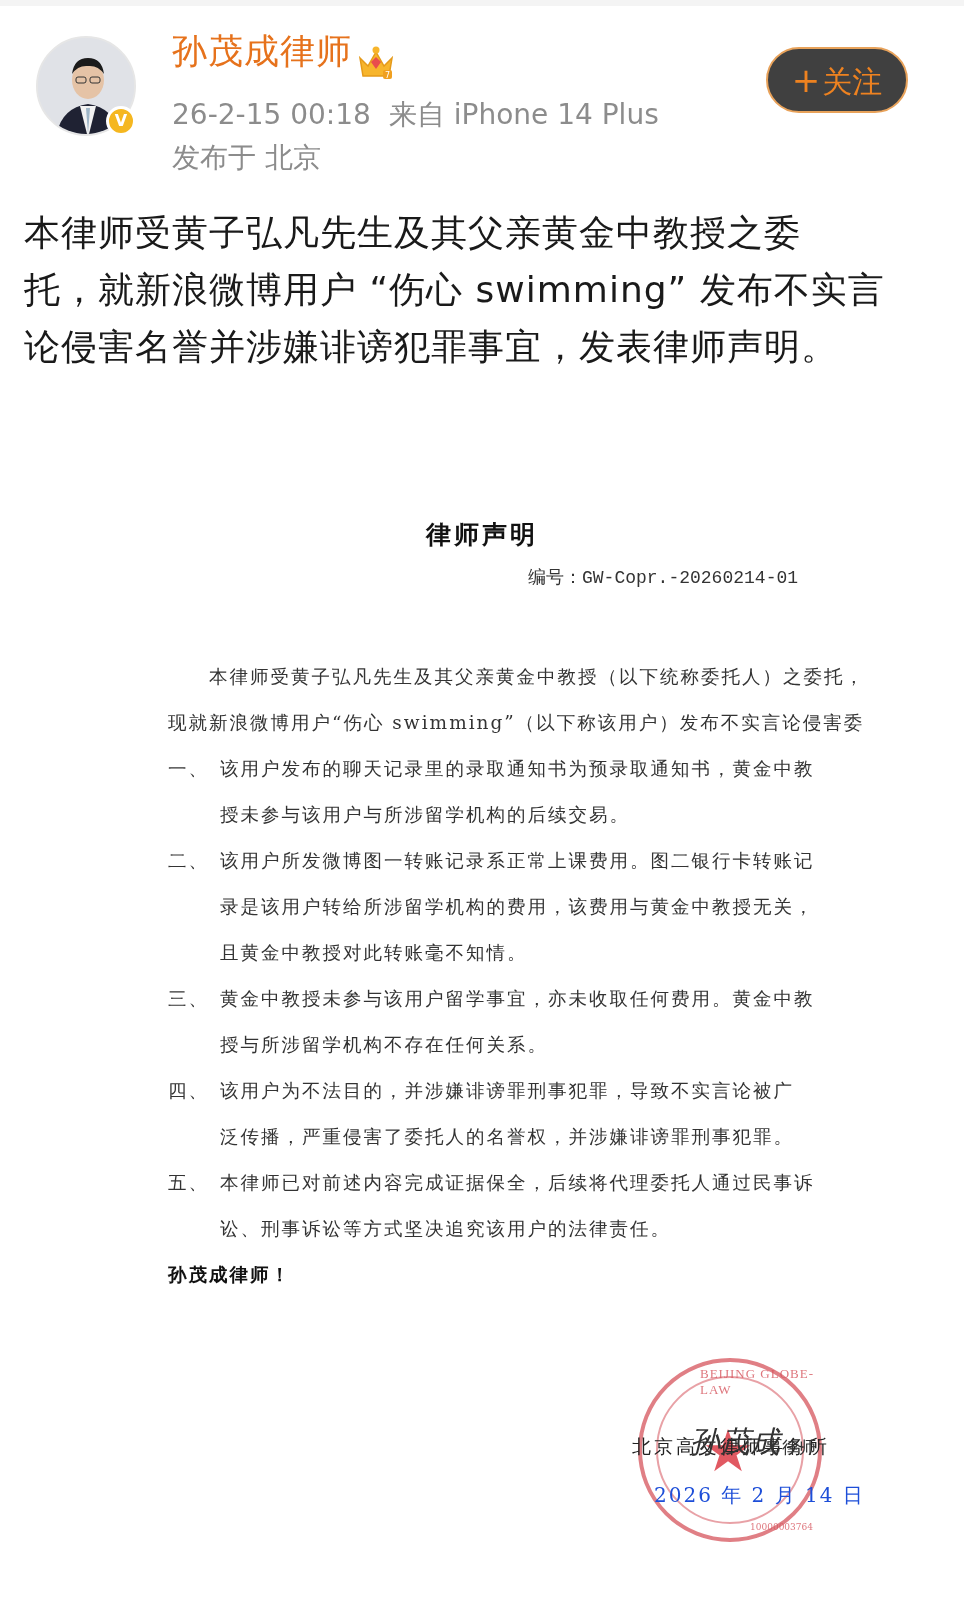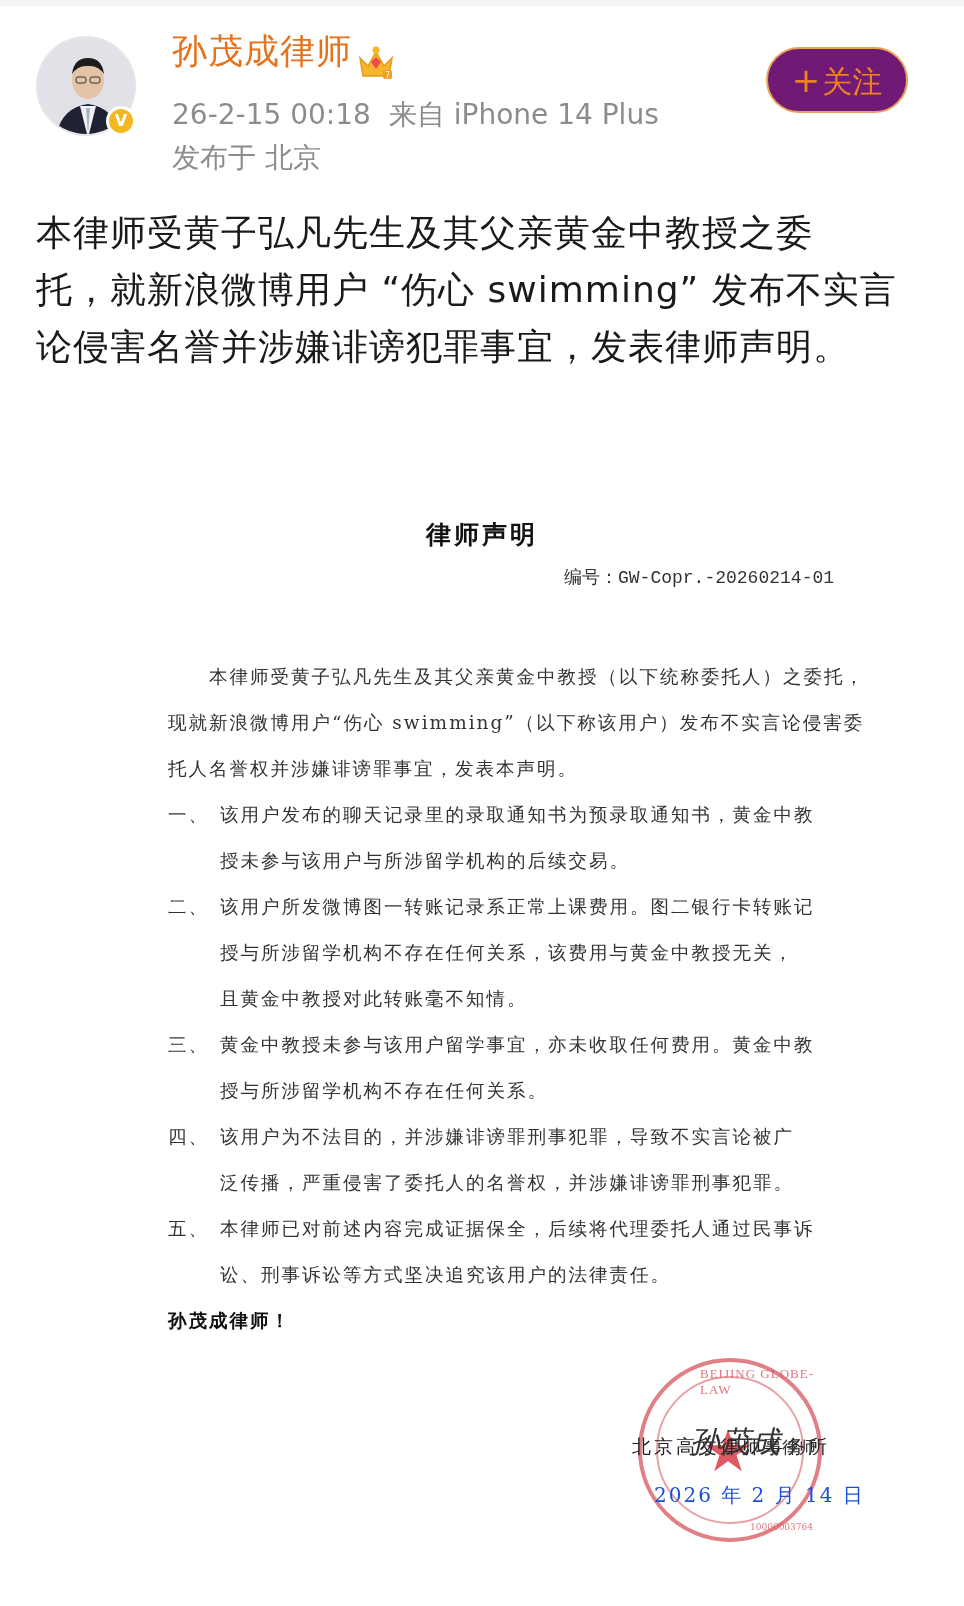--- a/index.html
+++ b/index.html
@@ -29,42 +29,42 @@
     .meta1 {
       position: absolute; left: 172px; top: 96px; font-size: 28px; color: #8c8c8c; line-height: 38px;
       white-space: nowrap;
     }
     .meta1 .src { margin-left: 18px; }
     .meta2 {
       position: absolute; left: 172px; top: 139px; font-size: 28px; color: #8c8c8c; line-height: 38px;
     }
     .follow-btn {
       position: absolute; left: 766px; top: 47px; width: 142px; height: 66px;
-      border: 2px solid #e8a25a; border-radius: 33px; background: #701a75;
+      border: 2px solid #e8a25a; border-radius: 33px; background: #404040;
       color: #ee8220; font-size: 30px; line-height: 62px; text-align: center; cursor: pointer;
     }
     .follow-btn .plus { font-size: 34px; margin-right: 2px; }
 
     
     .post-text {
-      position: absolute; left: 36px; top: 204px; width: 880px;
+      position: absolute; left: 24px; top: 204px; width: 880px;
       font-size: 36px; line-height: 57px; color: #1a1a1a; letter-spacing: 1px;
     }
 
     
     .doc {
       position: absolute; left: 0; top: 470px; width: 964px; height: 1136px;
       font-family: "DejaVu Serif", "Liberation Serif", serif; color: #2a2a2a;
     }
     .doc-title {
       position: absolute; left: 0; top: 48px; width: 964px; text-align: center;
       font-size: 25px; font-weight: bold; letter-spacing: 3px; color: #111;
     }
     .doc-no {
-      position: absolute; left: 564px; top: 95px; font-size: 18px; color: #333; white-space: nowrap;
+      position: absolute; left: 528px; top: 95px; font-size: 18px; color: #333; white-space: nowrap;
       font-family: "Liberation Mono", "DejaVu Sans Mono", monospace;
     }
     .doc-body { position: absolute; left: 168px; top: 184px; width: 652px; font-size: 18.5px; line-height: 46px; color: #333; letter-spacing: 2px; }
     .doc-intro { text-indent: 0; }
     .doc-line { white-space: nowrap; }
     .doc-item { position: relative; padding-left: 52px; }
     .doc-item .num { position: absolute; left: 0; top: 0; }
     .doc-closing { font-weight: bold; color: #111; margin-top: 0; }
 
     .stamp {
@@ -134,32 +134,31 @@
 </div>
 
 <div class="doc">
   <div class="doc-title">律师声明</div>
   <div class="doc-no">编号：GW-Copr.-20260214-01</div>
 
   <div class="doc-body">
     <div class="doc-intro">
       <div class="doc-line">　　本律师受黄子弘凡先生及其父亲黄金中教授（以下统称委托人）之委托，</div>
       <div class="doc-line">现就新浪微博用户“伤心 swimming”（以下称该用户）发布不实言论侵害委</div>
-      <div class="doc-line">托人名誉权并涉嫌诽谤罪事宜，发表本声明。</div>
     </div>
 
     <div class="doc-item">
       <span class="num">一、</span>
       <div class="doc-line">该用户发布的聊天记录里的录取通知书为预录取通知书，黄金中教</div>
       <div class="doc-line">授未参与该用户与所涉留学机构的后续交易。</div>
     </div>
     <div class="doc-item">
       <span class="num">二、</span>
       <div class="doc-line">该用户所发微博图一转账记录系正常上课费用。图二银行卡转账记</div>
-      <div class="doc-line">授与所涉留学机构不存在任何关系，该费用与黄金中教授无关，</div>
+      <div class="doc-line">录是该用户转给所涉留学机构的费用，该费用与黄金中教授无关，</div>
       <div class="doc-line">且黄金中教授对此转账毫不知情。</div>
     </div>
     <div class="doc-item">
       <span class="num">三、</span>
       <div class="doc-line">黄金中教授未参与该用户留学事宜，亦未收取任何费用。黄金中教</div>
       <div class="doc-line">授与所涉留学机构不存在任何关系。</div>
     </div>
     <div class="doc-item">
       <span class="num">四、</span>
       <div class="doc-line">该用户为不法目的，并涉嫌诽谤罪刑事犯罪，导致不实言论被广</div>

